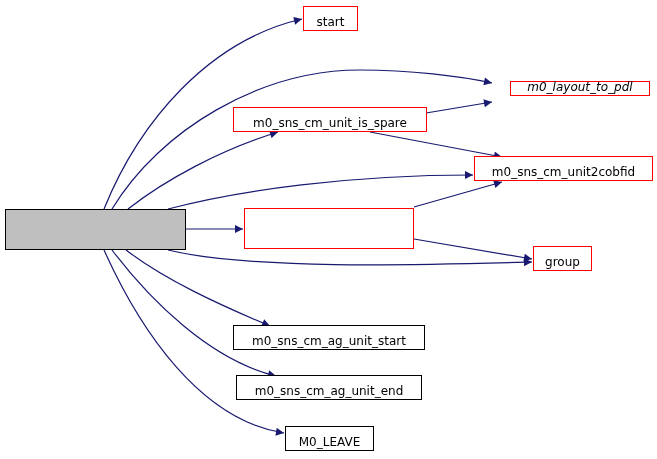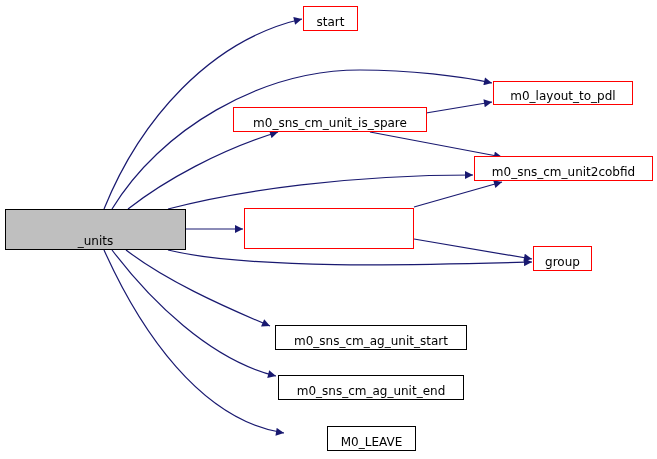--- a/index.html
+++ b/index.html
@@ -1,20 +1,20 @@
 <!DOCTYPE html>
 <html><head>
 <meta charset="utf-8">
 <style>
   html, body { margin:0; padding:0; background:#ffffff; }
   body { width:657px; height:459px; position:relative; overflow:hidden; font-family:"DejaVu Sans", sans-serif; }
   svg { position:absolute; left:0; top:0; }
   .node { position:absolute; box-sizing:border-box; background:#ffffff; display:flex; align-items:flex-end; justify-content:center; text-align:center; font-size:12px; line-height:15px; color:#000; cursor:pointer; }
   .node.red { border:1px solid #ff0000; }
-  .node.black { border:1px solid #000000;margin-left:42px; }
+  .node.black { border:1px solid #000000; }
   .node.root { border:1px solid #000000; background:#bfbfbf; cursor:default; }
   .node span { display:block; white-space:pre; }
 </style>
 </head>
 <body>
 
 <svg id="edges" width="657" height="459" viewBox="0 0 657 459">
   <defs>
     <marker id="arrow" viewBox="0 0 10 10" refX="10" refY="5" markerWidth="10" markerHeight="8" orient="auto" markerUnits="userSpaceOnUse">
       <path d="M0,0 L10,5 L0,10 z" fill="#191970"></path>
@@ -32,29 +32,28 @@
       <path d="M104,250 C140,330 200,420 284,433" fill="none" stroke="#191970" stroke-width="1.2" marker-end="url(#arrow)"></path>
       <path d="M426,113 L492,102" fill="none" stroke="#191970" stroke-width="1.2" marker-end="url(#arrow)"></path>
       <path d="M370,132 L502,157" fill="none" stroke="#191970" stroke-width="1.2" marker-end="url(#arrow)"></path>
       <path d="M414,207 L502,182" fill="none" stroke="#191970" stroke-width="1.2" marker-end="url(#arrow)"></path>
       <path d="M414,239 L532,259" fill="none" stroke="#191970" stroke-width="1.2" marker-end="url(#arrow)"></path>
     </g>
 </svg>
 
 <div class="node root" style="left:5px;top:209px;width:181px;height:41px;">
   <div>
-      <span>_units</span>
     </div>
 </div>
 
 <div class="node red" style="left:303px;top:6px;width:55px;height:25px;">
   <span>start</span>
 </div>
 
-<div class="node red" style="left:493px;top:81px;width:140px;height:24px;">
+<div class="node red" style="left:510px;top:81px;width:140px;height:15px;font-style:italic;">
   <span>m0_layout_to_pdl</span>
 </div>
 
 <div class="node red" style="left:233px;top:107px;width:194px;height:25px;">
   <span>m0_sns_cm_unit_is_spare</span>
 </div>
 
 <div class="node red" style="left:474px;top:156px;width:179px;height:25px;">
   <span>m0_sns_cm_unit2cobfid</span>
 </div>

